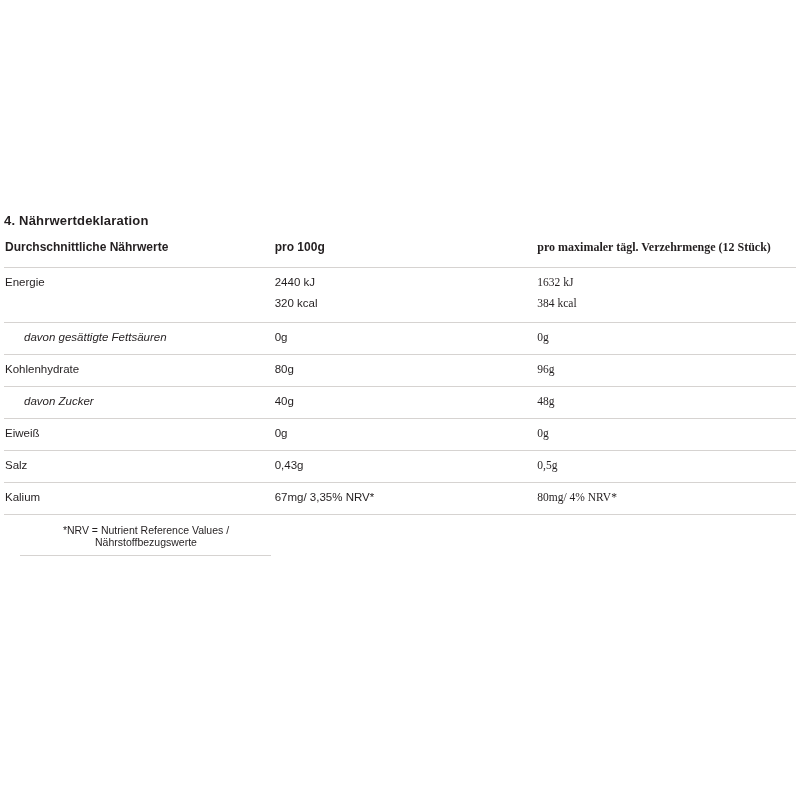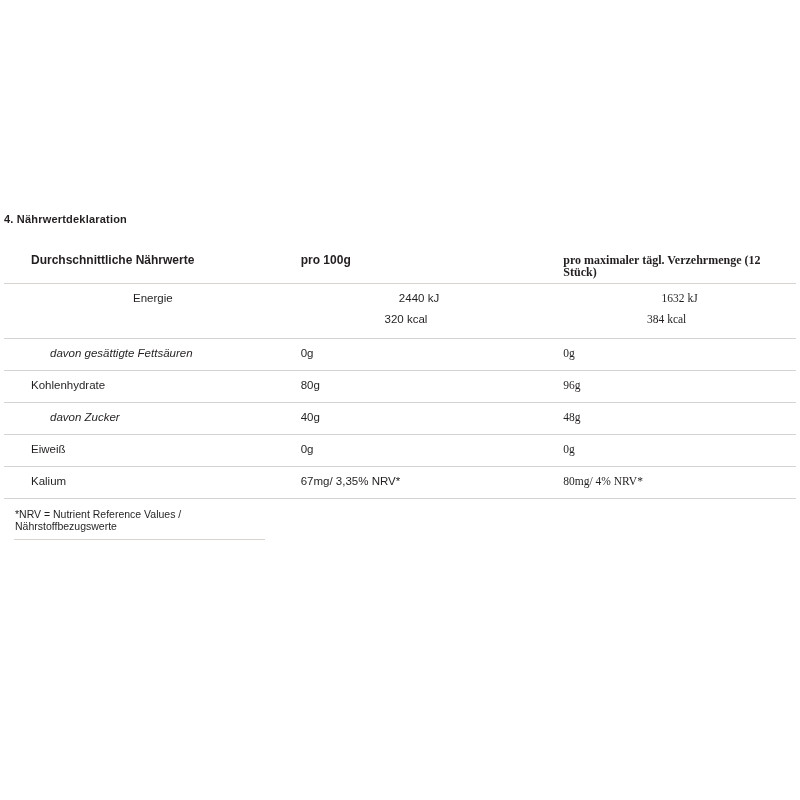--- a/index.html
+++ b/index.html
@@ -23,26 +23,26 @@
   }
 
   .content {
     position: absolute;
     left: 0px;
     top: 213px;
     width: 800px;
   }
 
   .section-title {
-    font-size: 11px;
+    font-size: 13px;
     font-weight: bold;
     letter-spacing: 0.2px;
     color: #231f20;
     padding: 0 0 0 4px;
-    margin: 0 0 20px 0;
+    margin: 0 0 4px 0;
   }
 
   table.nutrition {
     width: 792px;
     margin-left: 4px;
     border-collapse: collapse;
     font-size: 11.5px;
     color: #231f20;
   }
 
@@ -69,46 +69,45 @@
     width: 263px;
   }
   table.nutrition tr td.col-b {
     width: 259px;
     font-family: Liberation Serif, serif;
   }
 
   .cell-inner {
     display: block;
     padding-top: 9px;
-    margin-left: 26px;
   }
 
   .subline {
     display: block;
     padding-top: 9px;
   }
 
   .indent {
     padding-left: 19px;
     font-style: italic;
   }
 
   tr.energy td {
     height: 54px;
-    text-align: center;
   }
 
   .footnote {
-    margin-left: 14px;
+    margin-left: 20px;
     width: 250px;
     font-size: 10.5px;
     color: #231f20;
     border-bottom: 1px solid #d6d3d1;
     padding: 9px 0 7px 1px;
     box-sizing: content-box;
+    text-align: center;
   }
 </style>
 </head>
 <body>
 
 <div class="page">
   <div class="content">
 
     <h2 class="section-title">4. Nährwertdeklaration</h2>
 
@@ -182,20 +181,31 @@
             <span class="cell-inner">Eiweiß</span>
           </td>
           <td class="col-a">
             <span class="cell-inner">0g</span>
           </td>
           <td class="col-b">
             <span class="cell-inner">0g</span>
           </td>
         </tr>
 
+        <tr>
+          <td class="col-label">
+            <span class="cell-inner">Salz</span>
+          </td>
+          <td class="col-a">
+            <span class="cell-inner">0,43g</span>
+          </td>
+          <td class="col-b">
+            <span class="cell-inner">0,5g</span>
+          </td>
+        </tr>
 
         <tr>
           <td class="col-label">
             <span class="cell-inner">Kalium</span>
           </td>
           <td class="col-a">
             <span class="cell-inner">67mg/ 3,35% NRV*</span>
           </td>
           <td class="col-b">
             <span class="cell-inner">80mg/ 4% NRV*</span>

